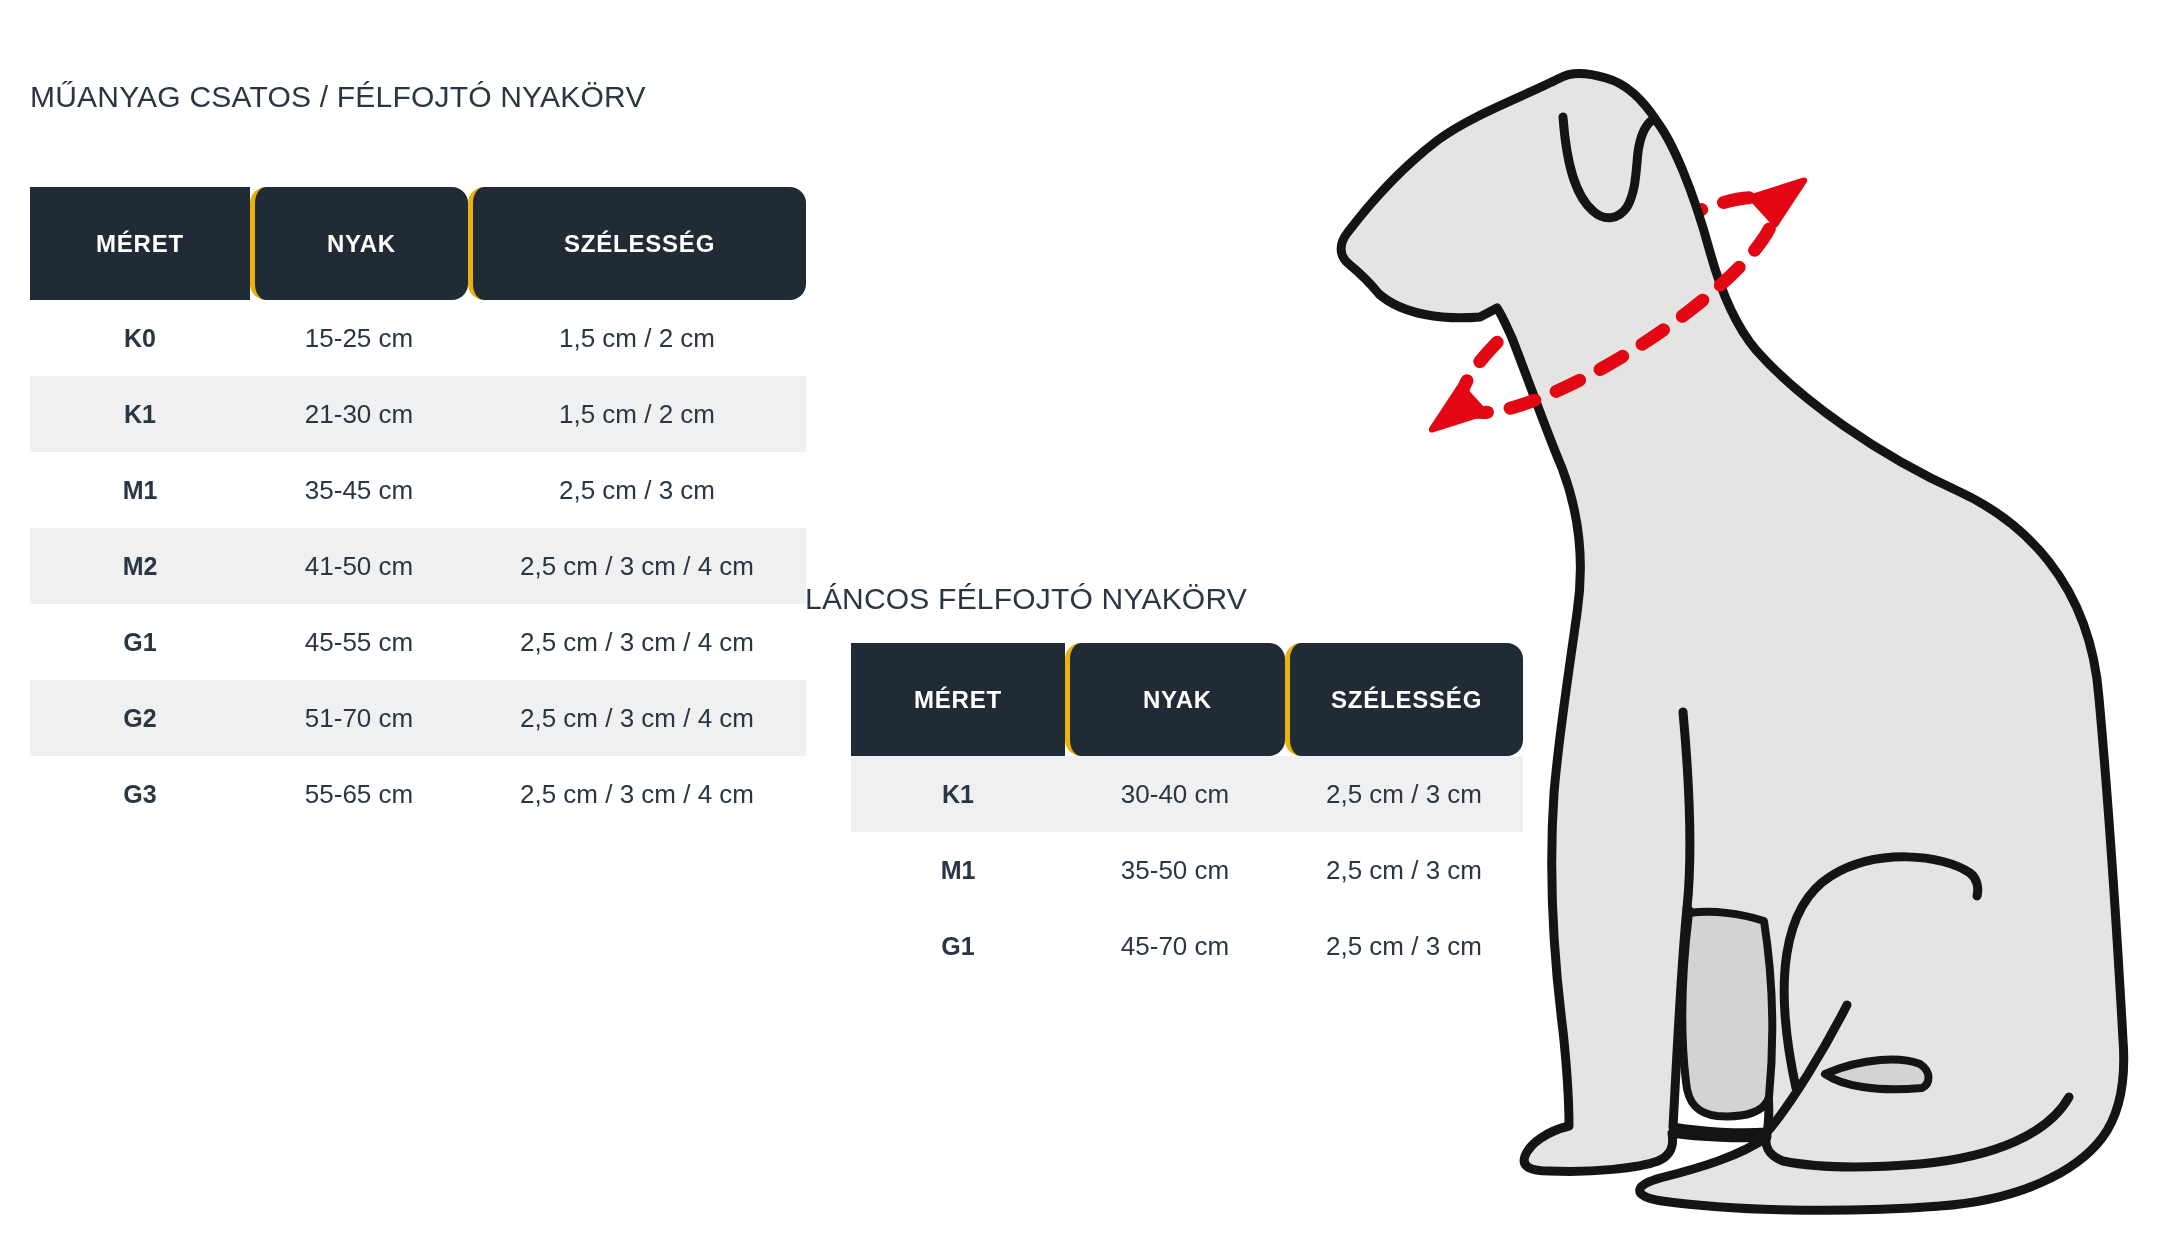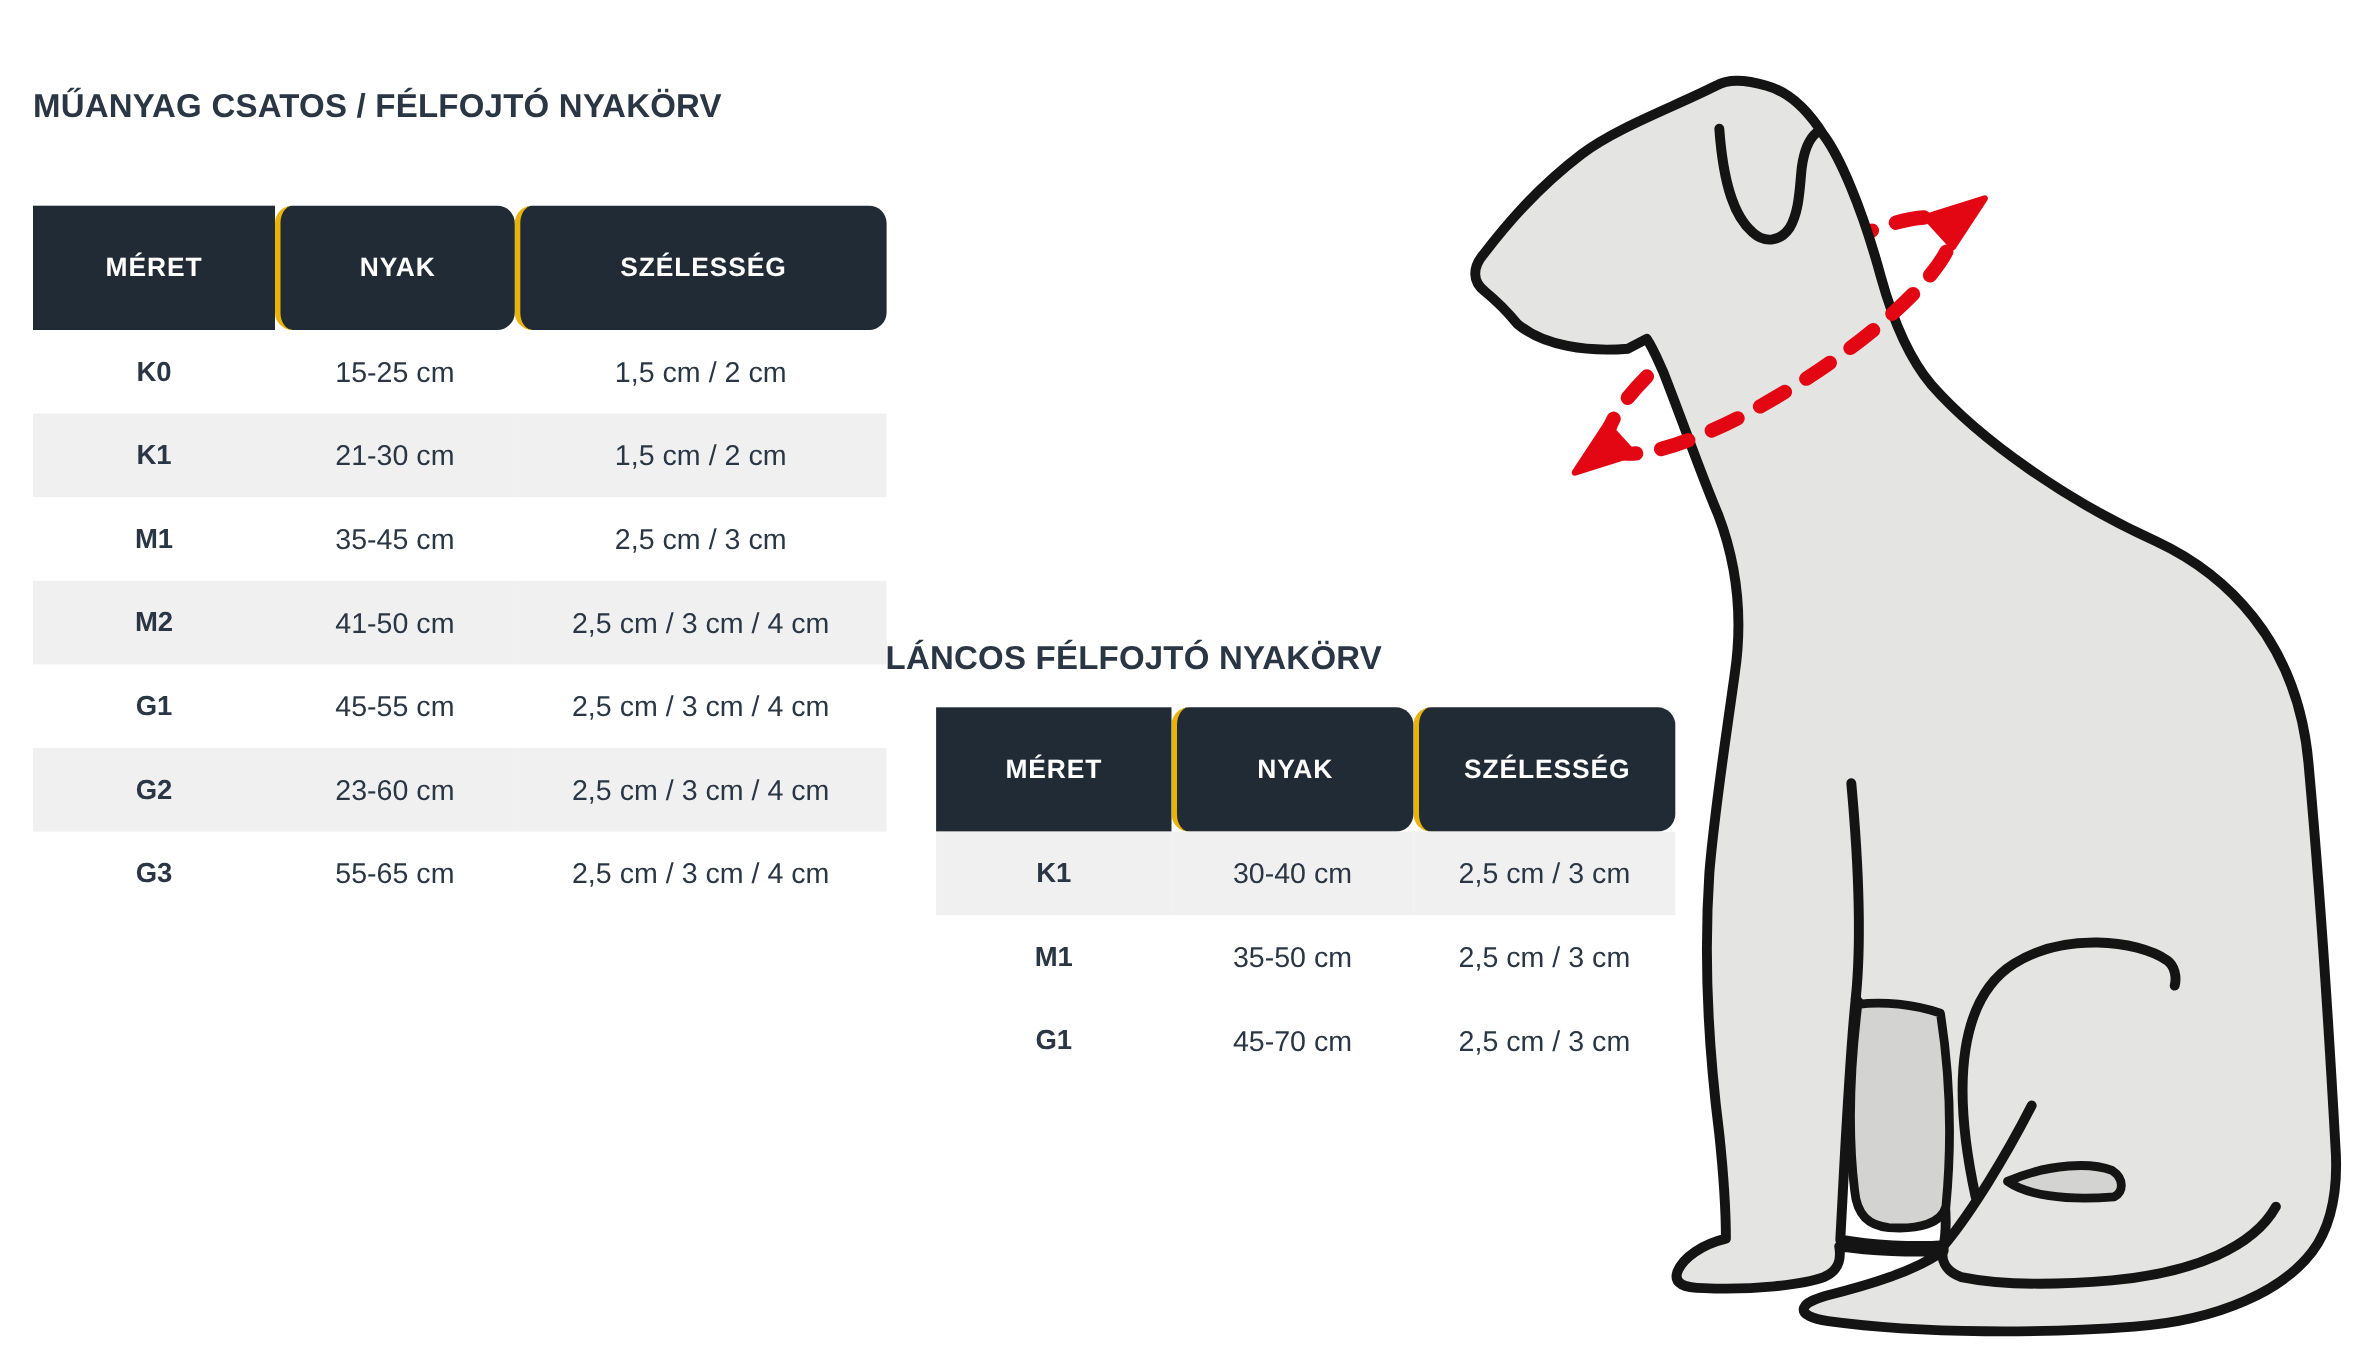--- a/index.html
+++ b/index.html
@@ -4,21 +4,21 @@
 <style>
   html,body{margin:0;padding:0;}
   body{
     width:2161px;height:1240px;position:relative;overflow:hidden;
     background:#ffffff;
     font-family:"Liberation Sans", sans-serif;
     color:var(--text,#2a3644);
   }
   .abs{position:absolute;}
   .chart-title{
-    font-size:30px;font-weight:700;letter-spacing:0.2px;
+    font-size:30px;font-weight:400;letter-spacing:0.2px;
     color:var(--text,#2a3644);white-space:nowrap;
   }
   table.size-table{
     border-collapse:separate;border-spacing:0;table-layout:fixed;
   }
   table.size-table th{
     background:var(--header-bg,#212b35);
     color:#ffffff;font-size:24px;font-weight:700;letter-spacing:0.8px;
     height:87px;text-align:center;vertical-align:middle;padding:13px;
   }
@@ -79,21 +79,21 @@
         <td>41-50 cm</td>
         <td>2,5 cm / 3 cm / 4 cm</td>
       </tr>
       <tr>
         <td class="size-col">G1</td>
         <td>45-55 cm</td>
         <td>2,5 cm / 3 cm / 4 cm</td>
       </tr>
       <tr class="striped">
         <td class="size-col">G2</td>
-        <td>23-60 cm</td>
+        <td>51-70 cm</td>
         <td>2,5 cm / 3 cm / 4 cm</td>
       </tr>
       <tr>
         <td class="size-col">G3</td>
         <td>55-65 cm</td>
         <td>2,5 cm / 3 cm / 4 cm</td>
       </tr>
     </tbody>
   </table>
 

